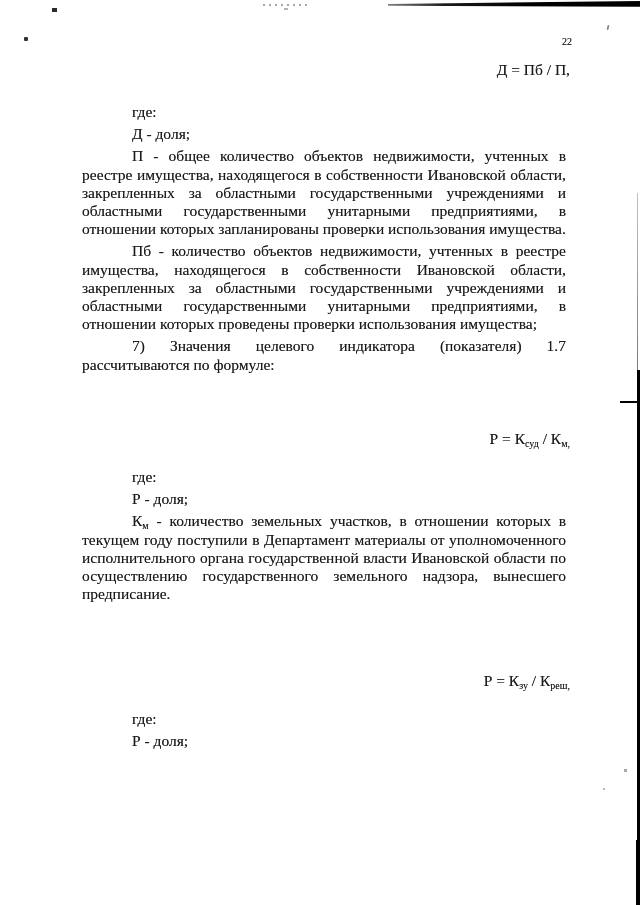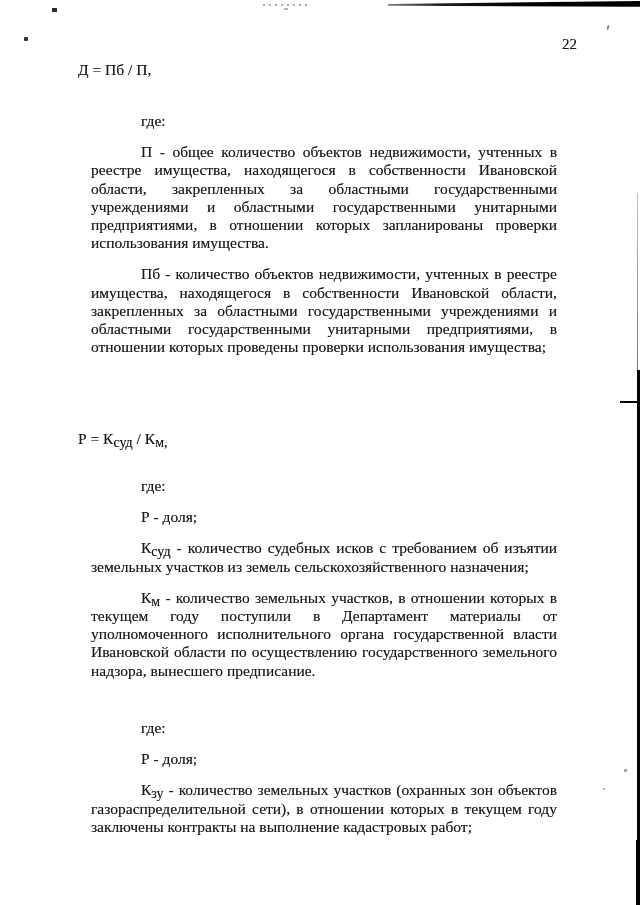--- a/index.html
+++ b/index.html
@@ -22,41 +22,41 @@
   .abs { position: absolute; }
   .textcol {
     left: 78px;
     width: 492px;
     font-size: 15.5px;
     line-height: 18.2px;
     text-align: justify;
     text-shadow: 0 0 0.4px rgba(0,0,0,0.5);
   }
   .para {
-    margin: 13px;
+    margin: 4px;
     text-indent: 50px;
     text-align: justify;
   }
   .pagenum {
     top: 36px;
     left: 562px;
-    font-size: 15px;
+    font-size: 10px;
     text-shadow: 0 0 0.4px rgba(0,0,0,0.5);
   }
   
   .formula {
     left: 78px;
     width: 492px;
-    text-align: left;
+    text-align: right;
     font-size: 15.5px;
     text-shadow: 0 0 0.4px rgba(0,0,0,0.5);
     white-space: nowrap;
   }
   sub.fsub {
-    font-size: 14px;
+    font-size: 10px;
     line-height: 0;
     position: relative;
     top: 3px;
     vertical-align: baseline;
   }
   
   .top-line {
     top: 1px;
     left: 388px;
     width: 252px;
@@ -131,35 +131,38 @@
   <div class="abs speck-e"></div>
 
   <div class="abs pagenum">22</div>
 
   <div class="abs formula" style="top:61px">
     <span>Д = Пб / П,</span>
   </div>
 
   <div class="abs textcol" style="top:99px">
     <p class="para">где:</p>
+    <p class="para">Д - доля;</p>
     <p class="para">П - общее количество объектов недвижимости, учтенных в реестре имущества, находящегося в собственности Ивановской области, закрепленных за областными государственными учреждениями и областными государственными унитарными предприятиями, в отношении которых запланированы проверки использования имущества.</p>
     <p class="para">Пб - количество объектов недвижимости, учтенных в реестре имущества, находящегося в собственности Ивановской области, закрепленных за областными государственными учреждениями и областными государственными унитарными предприятиями, в отношении которых проведены проверки использования имущества;</p>
+    <p class="para">7) Значения целевого индикатора (показателя) 1.7 рассчитываются по формуле:</p>
   </div>
 
   <div class="abs formula" style="top:430px">
     <span>Р = К</span><sub class="fsub">суд</sub><span> / К</span><sub class="fsub">м,</sub>
   </div>
 
   <div class="abs textcol" style="top:464px">
     <p class="para">где:</p>
     <p class="para">Р - доля;</p>
-    <p class="para"><span>К</span><sub class="fsub">суд</sub><span> - количество судебных исков с требованием об изъятии земельных участков из земель сельскохозяйственного назначения;</span></p>
     <p class="para"><span>К</span><sub class="fsub">м</sub><span> - количество земельных участков, в отношении которых в текущем году поступили в Департамент материалы от уполномоченного исполнительного органа государственной власти Ивановской области по осуществлению государственного земельного надзора, вынесшего предписание.</span></p>
   </div>
 
+  <div class="abs formula" style="top:672px">
+    <span>Р = К</span><sub class="fsub">зу</sub><span> / К</span><sub class="fsub">реш,</sub>
+  </div>
 
   <div class="abs textcol" style="top:706px">
     <p class="para">где:</p>
     <p class="para">Р - доля;</p>
-    <p class="para"><span>К</span><sub class="fsub">зу</sub><span> - количество земельных участков (охранных зон объектов газораспределительной сети), в отношении которых в текущем году заключены контракты на выполнение кадастровых работ;</span></p>
   </div>
 
 </div>
 
 </body></html>

